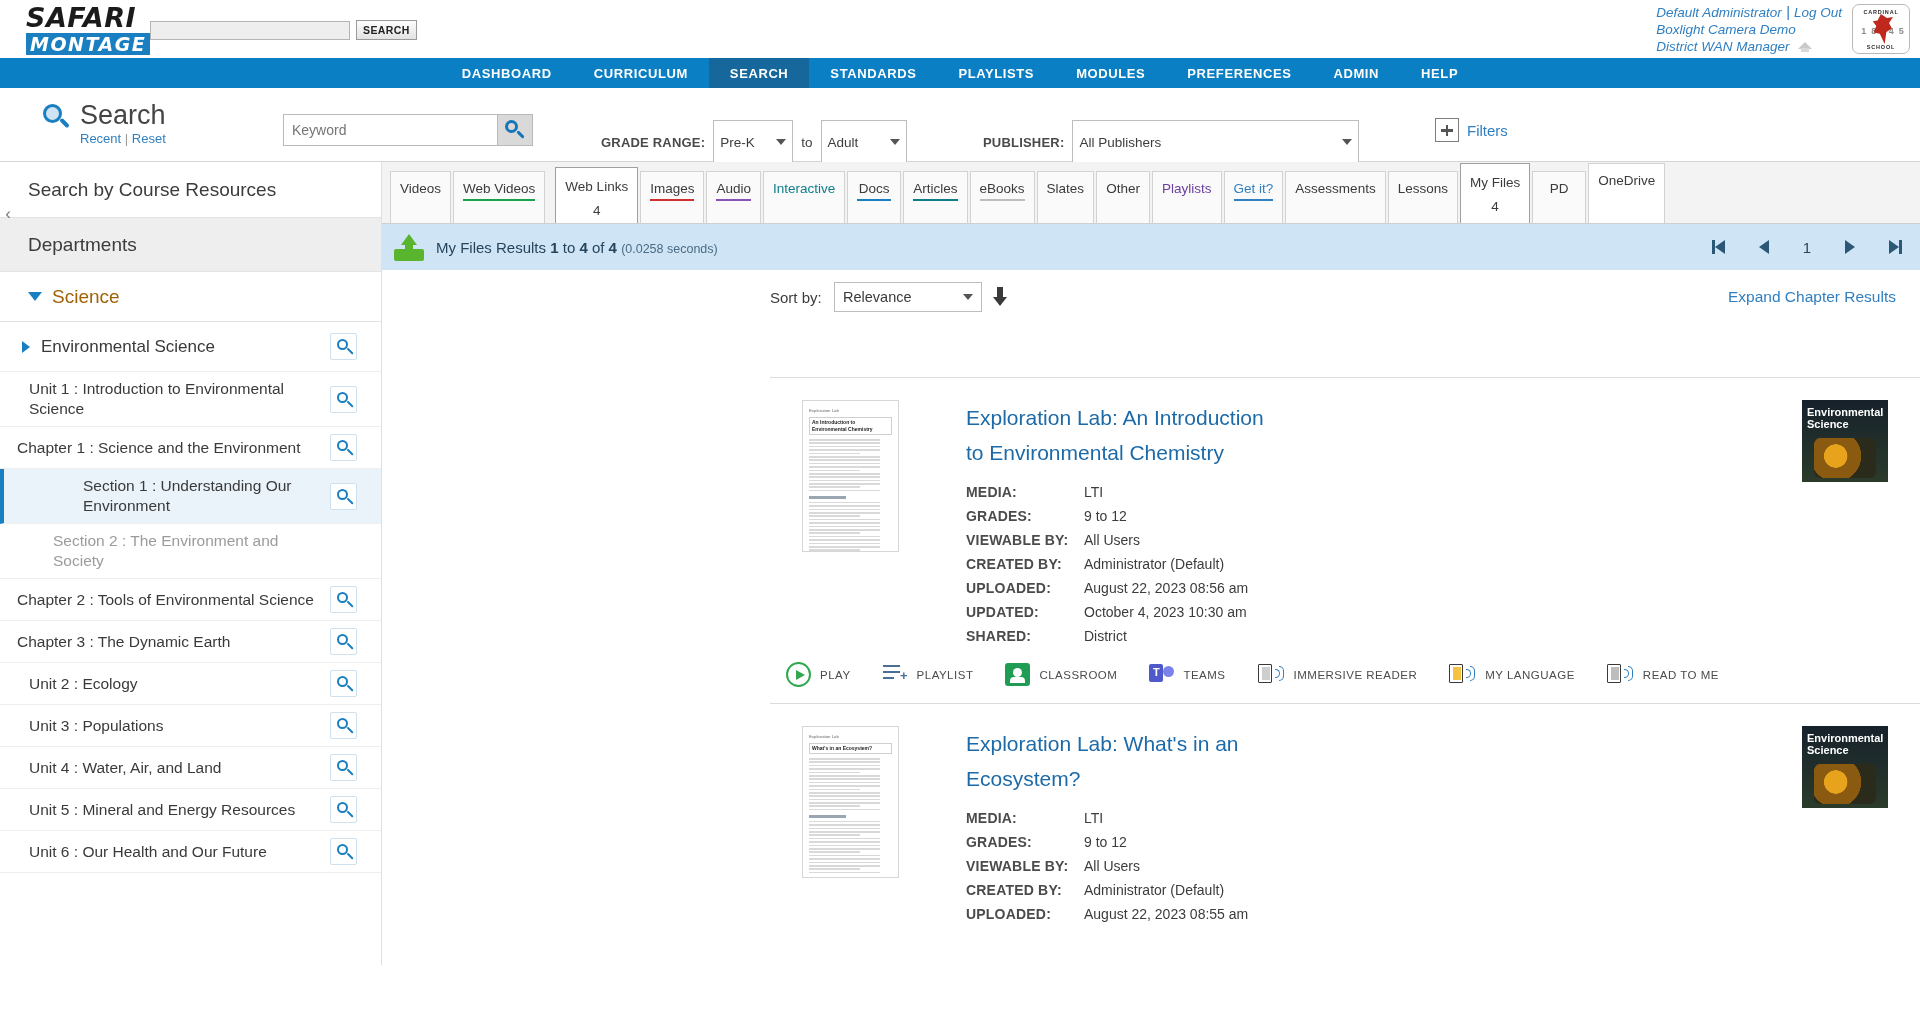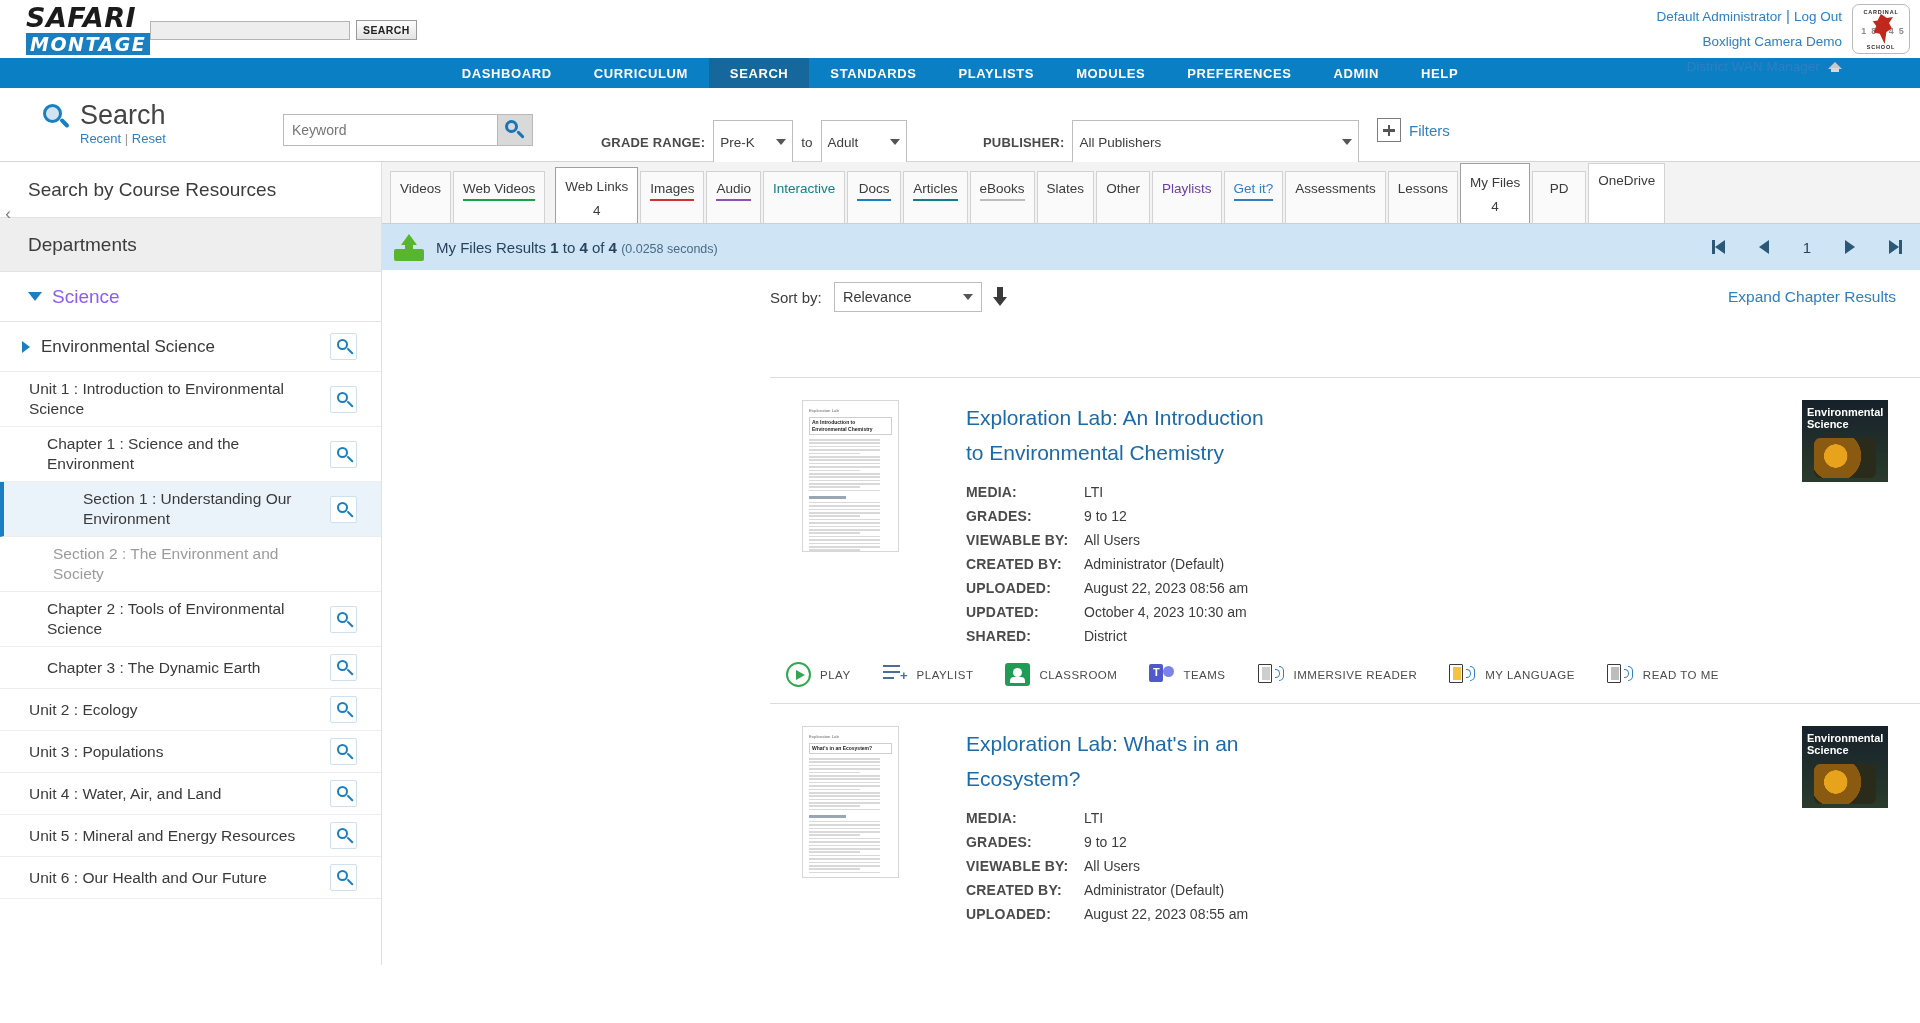--- a/index.html
+++ b/index.html
@@ -30,21 +30,21 @@
   .hdr-search{ position:absolute; left:150px; top:20px; display:flex; align-items:center; gap:6px;}
   .hdr-search input{
     width:200px; height:19px; border:1px solid #b4b4b4; background:#eeeeee;
     font-size:12px; padding:1px 3px; outline:none;
   }
   .hdr-search button{
     height:20px; border:1px solid #9a9a9a; background:linear-gradient(#fdfdfd,#e3e3e3);
     font-size:10.5px; font-weight:bold; letter-spacing:.4px; padding:0 6px;
     cursor:pointer; color:#222; font-family:"Liberation Sans",sans-serif;
   }
-  .userbox{ position:absolute; right:78px; top:4px; text-align:right; line-height:24px; }
+  .userbox{ position:absolute; right:78px; top:4px; line-height:16px;font-style:italic; }
   .userbox a{ color:#2f7fc1; text-decoration:none; font-size:13.5px; }
   .userbox .sep{ color:#2f7fc1; }
   .home-ic{ display:inline-block; width:14px; height:11px; vertical-align:-1px; margin-left:4px; position:relative;}
   .home-ic:before{
     content:""; position:absolute; left:0; top:1px;
     border-left:7px solid transparent; border-right:7px solid transparent;
     border-bottom:7px solid #c9c9c9;
   }
   .home-ic:after{ content:""; position:absolute; left:3px; top:7px; width:8px; height:4px; background:#d8d8d8;}
   .schoollogo{
@@ -130,21 +130,21 @@
   }
   .sel .cap{ flex:1; }
   .sel .arw{
     width:0; height:0; border-left:5px solid transparent; border-right:5px solid transparent;
     border-top:6px solid #555; margin-left:10px;
   }
   .to{ font-size:13.5px; color:#3d3d3d; }
   .pub-wrap{ position:absolute; left:983px; top:32px; display:flex; align-items:center; gap:8px;}
   .pub-wrap .sel{ width:287px; }
   .filters{
-    position:absolute; left:1377px; top:30px; display:flex; align-items:center; gap:8px; cursor:pointer;
+    position:absolute; left:1435px; top:30px; display:flex; align-items:center; gap:8px; cursor:pointer;
   }
   .plusbox{
     width:24px; height:24px; border:1.5px solid #7d7d7d; position:relative; background:#fff;
   }
   .plusbox:before{ content:""; position:absolute; left:5px; top:10px; width:12px; height:2.5px; background:#555;}
   .plusbox:after{ content:""; position:absolute; left:9.5px; top:5.5px; width:2.5px; height:11px; background:#555;}
   .filters span{ color:#2f7fc1; font-size:15px; }
 
   
   .body{ display:flex; height:803px; }
@@ -160,31 +160,31 @@
     height:56px; display:flex; align-items:center; padding-left:28px;
     font-size:19px; color:#3c3c3c; border-bottom:1px solid #e3e3e3;
   }
   .sb-dept{
     height:54px; display:flex; align-items:center; padding-left:28px;
     font-size:19px; color:#3c3c3c; border-bottom:1px solid #e3e3e3; background:#eeeeee;
     cursor:pointer;
   }
   .sb-sci{
     height:50px; display:flex; align-items:center; gap:10px; padding-left:28px;
-    font-size:19px; color:#8b5cf6; border-bottom:1px solid #e3e3e3; cursor:pointer;
+    font-size:19px; color:#a16207; border-bottom:1px solid #e3e3e3; cursor:pointer;
   }
   .caret-d{ width:0;height:0;border-left:7px solid transparent;border-right:7px solid transparent;border-top:9px solid #1a7fc1;}
   .caret-r{ width:0;height:0;border-top:6px solid transparent;border-bottom:6px solid transparent;border-left:8px solid #1a7fc1;}
   .tree-row{
     display:flex; align-items:center; border-bottom:1px solid #eeeeee;
     min-height:42px; padding:7px 0 7px 0; cursor:pointer; position:relative;
   }
   .tree-row .lbl{ flex:1; font-size:15.5px; color:#3a3a3a; line-height:20px; padding-right:10px;}
   .tree-row.lvl0 .lbl{ padding-left:29px; }
-  .tree-row.lvl1 .lbl{ padding-left:17px;margin-left:30px; }
+  .tree-row.lvl1 .lbl{ padding-left:17px; }
   .tree-row.lvl2 .lbl{ padding-left:53px; }
   .tree-row.sel-row{ background:#eaf3fa; border-left:4px solid #1a7fc1; }
   .tree-row.sel-row .lbl{ padding-left:79px; }
   .tree-row.dim .lbl{ color:#9b9b9b; }
   .tree-row.envsci{ min-height:50px; }
   .tree-row.envsci .lbl{ display:flex; align-items:center; gap:11px; padding-left:22px; font-size:17px;}
   .srch-ic{
     width:27px; height:27px; border:1px solid #cfe0ee; background:#fff; border-radius:2px;
     position:relative; margin-right:24px; flex:none; cursor:pointer;
   }

